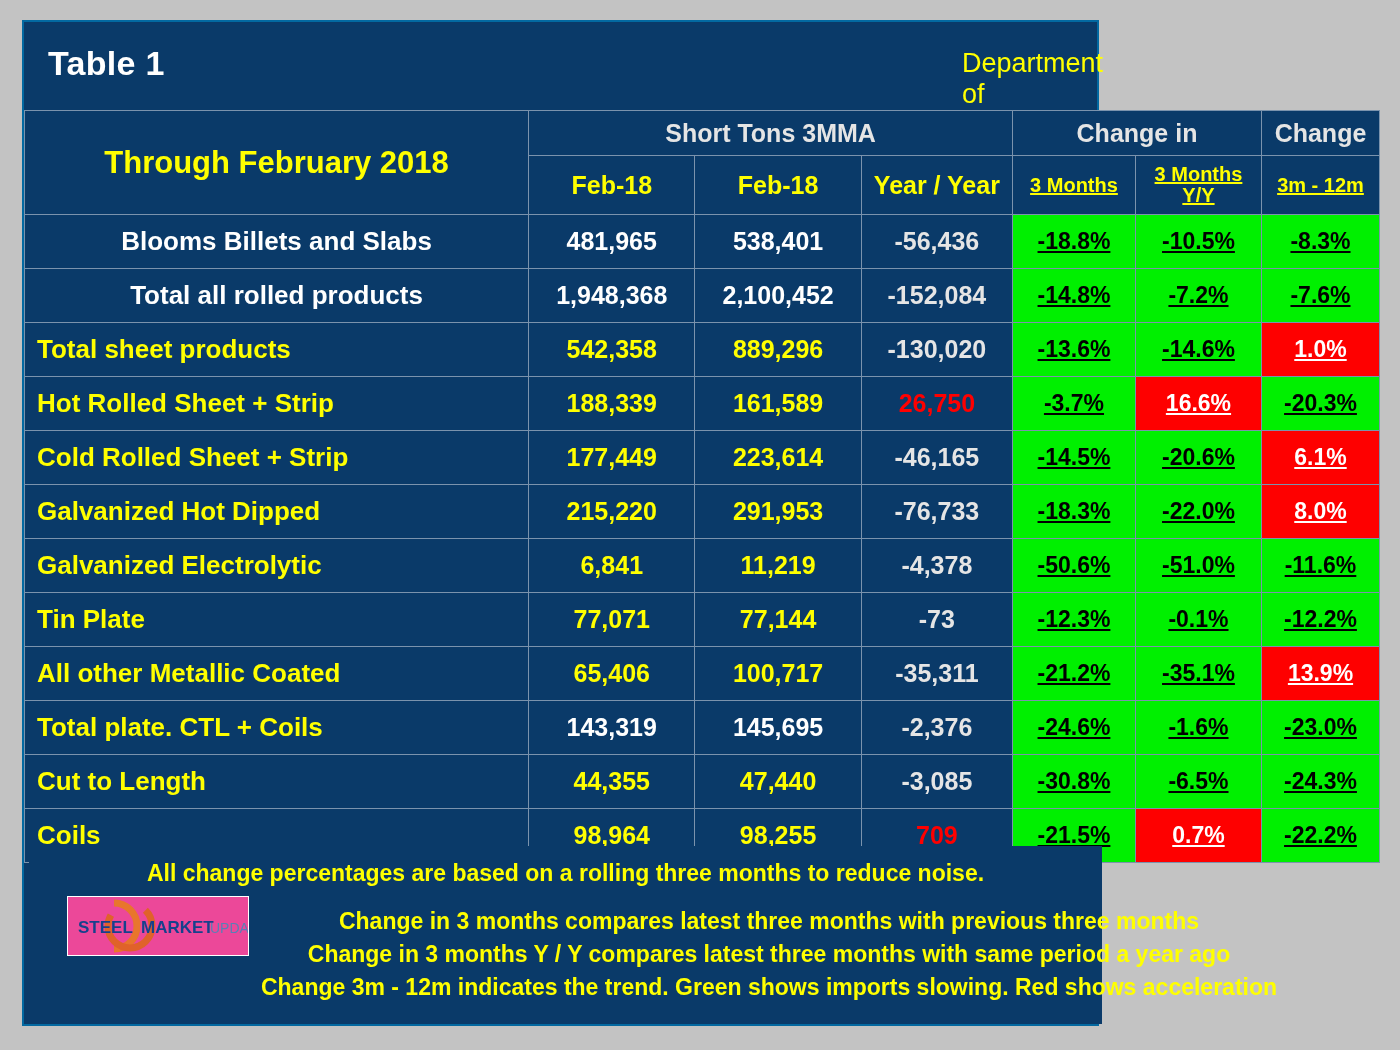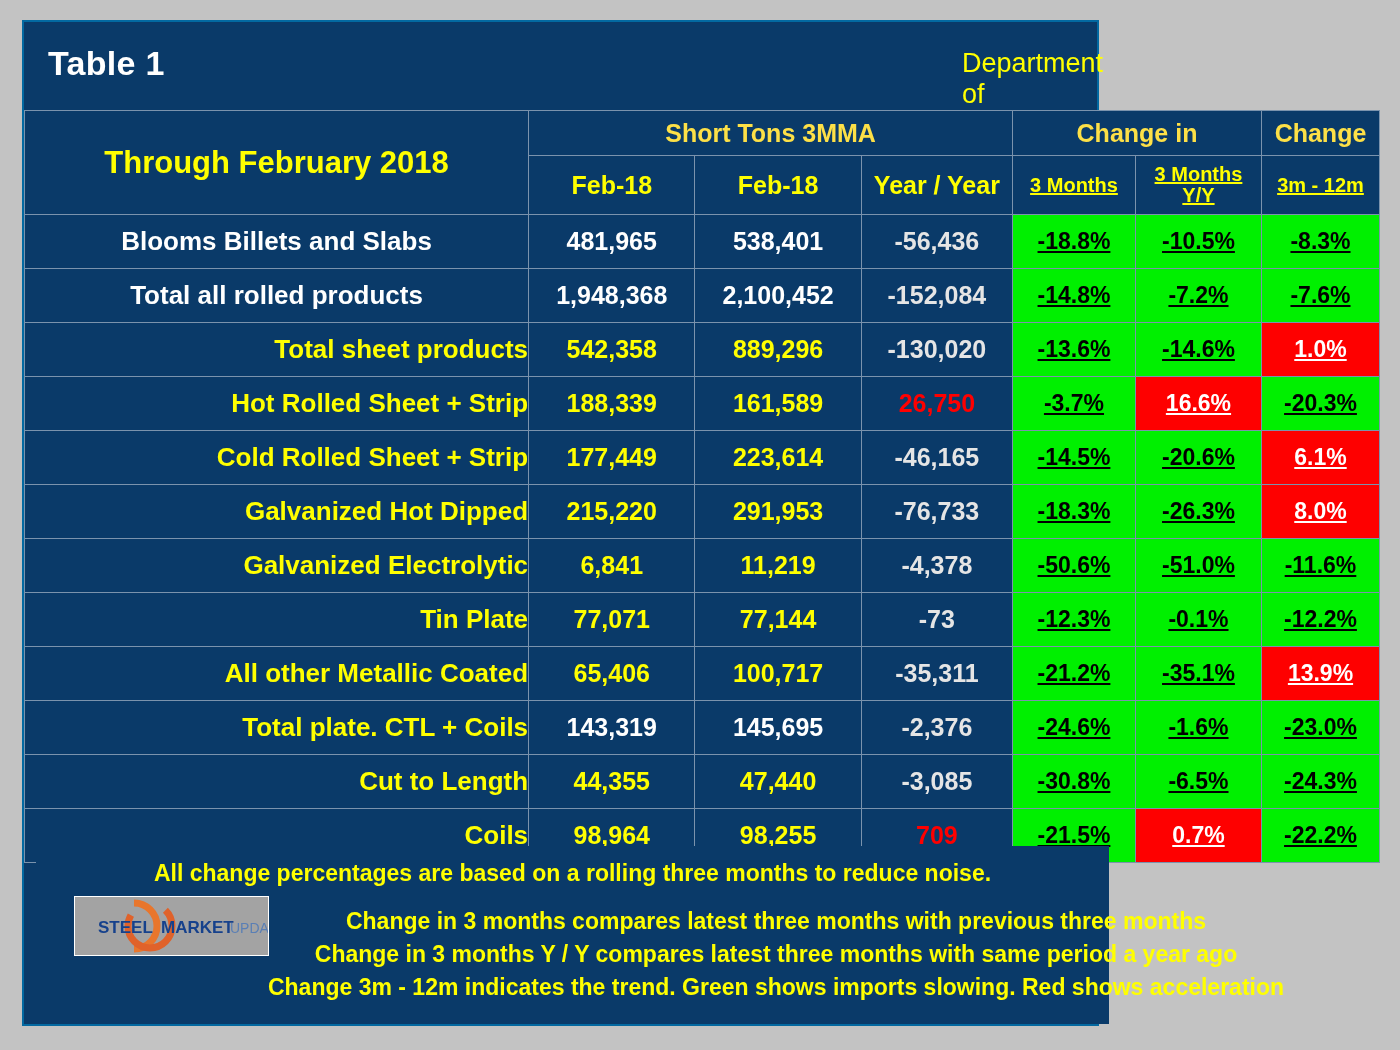--- a/index.html
+++ b/index.html
@@ -56,63 +56,62 @@
   
   col.c-label{width:500px;}
   col.c-num1 {width:165px;}
   col.c-num2 {width:165px;}
   col.c-yoy  {width:150px;}
   col.c-m3   {width:122px;}
   col.c-m3yy {width:125px;}
   col.c-3m12m{width:117px;}
 
   
-  .hdr-top{height:44px;color:#fde047;font-size:25px;}
+  .hdr-top{height:44px;color:#e5e5e5;font-size:25px;}
   .hdr-sub{height:58px;color:#ffff00;font-size:25px;}
   .hdr-sub.small{font-size:20px;line-height:1.05;text-decoration:underline;}
   .hdr-period{
     color:#ffff00;font-size:31px;font-weight:bold;
     text-align:left;padding-left:42px;
   }
 
   
   tr.drow{height:54px;}
   td.lbl{font-size:26px;text-align:left;padding-left:14px;}
-  td.lbl.ind1{text-align:right;padding-left:2px;}
+  td.lbl.ind1{text-align:left;padding-left:12px;}
   td.num{font-size:25px;}
   td.pct{font-size:23px;text-decoration:underline;}
 
   
   .t-white{color:#ffffff;}
   .t-yellow{color:#ffff00;}
   .t-green{color:#e5e5e5;}
   .t-red{color:#ff0000;}
 
   
   .fill-green{background:#00f000 !important;color:#000000;border:1px solid #0a3a69;}
   .fill-red{background:#fe0000 !important;color:#ffffff;border:1px solid #0a3a69;}
 
   
   #footer{
-    position:absolute;left:12px;bottom:0;width:100%;height:178px;
+    position:absolute;left:5px;bottom:0;width:100%;height:178px;
     background:#0a3a69;
   }
   .foot-line{
     color:#ffff00;font-weight:bold;text-align:center;
     font-size:23px;
   }
   #foot1{position:absolute;top:14px;left:0;width:100%;}
   #footblock{position:absolute;top:62px;left:180px;width:1120px;}
   #footblock .foot-line{margin-bottom:6px;}
   #logo{
     position:absolute;left:38px;top:50px;
-    width:180px;height:58px;background:#a3a3a3;
+    width:180px;height:58px;background:#ec4899;
     border:1px solid #ffffff;
     overflow:hidden;
-    padding-left:13px;
   }
   #logo svg{display:block;}
 </style>
 </head>
 <body>
 
 <div id="slide">
 
   <div id="titlebar">
     <div id="title-table1">Table 1</div>
@@ -194,21 +193,21 @@
             <td class="pct fill-green">-14.5%</td>
             <td class="pct fill-green">-20.6%</td>
             <td class="pct fill-red">6.1%</td>
           </tr>
           <tr class="drow">
             <td class="lbl t-yellow ind1">Galvanized Hot Dipped</td>
             <td class="num t-yellow">215,220</td>
             <td class="num t-yellow">291,953</td>
             <td class="num t-green">-76,733</td>
             <td class="pct fill-green">-18.3%</td>
-            <td class="pct fill-green">-26.3%</td>
+            <td class="pct fill-green">-22.0%</td>
             <td class="pct fill-red">8.0%</td>
           </tr>
           <tr class="drow">
             <td class="lbl t-yellow ind1">Galvanized Electrolytic</td>
             <td class="num t-yellow">6,841</td>
             <td class="num t-yellow">11,219</td>
             <td class="num t-green">-4,378</td>
             <td class="pct fill-green">-50.6%</td>
             <td class="pct fill-green">-51.0%</td>
             <td class="pct fill-green">-11.6%</td>

